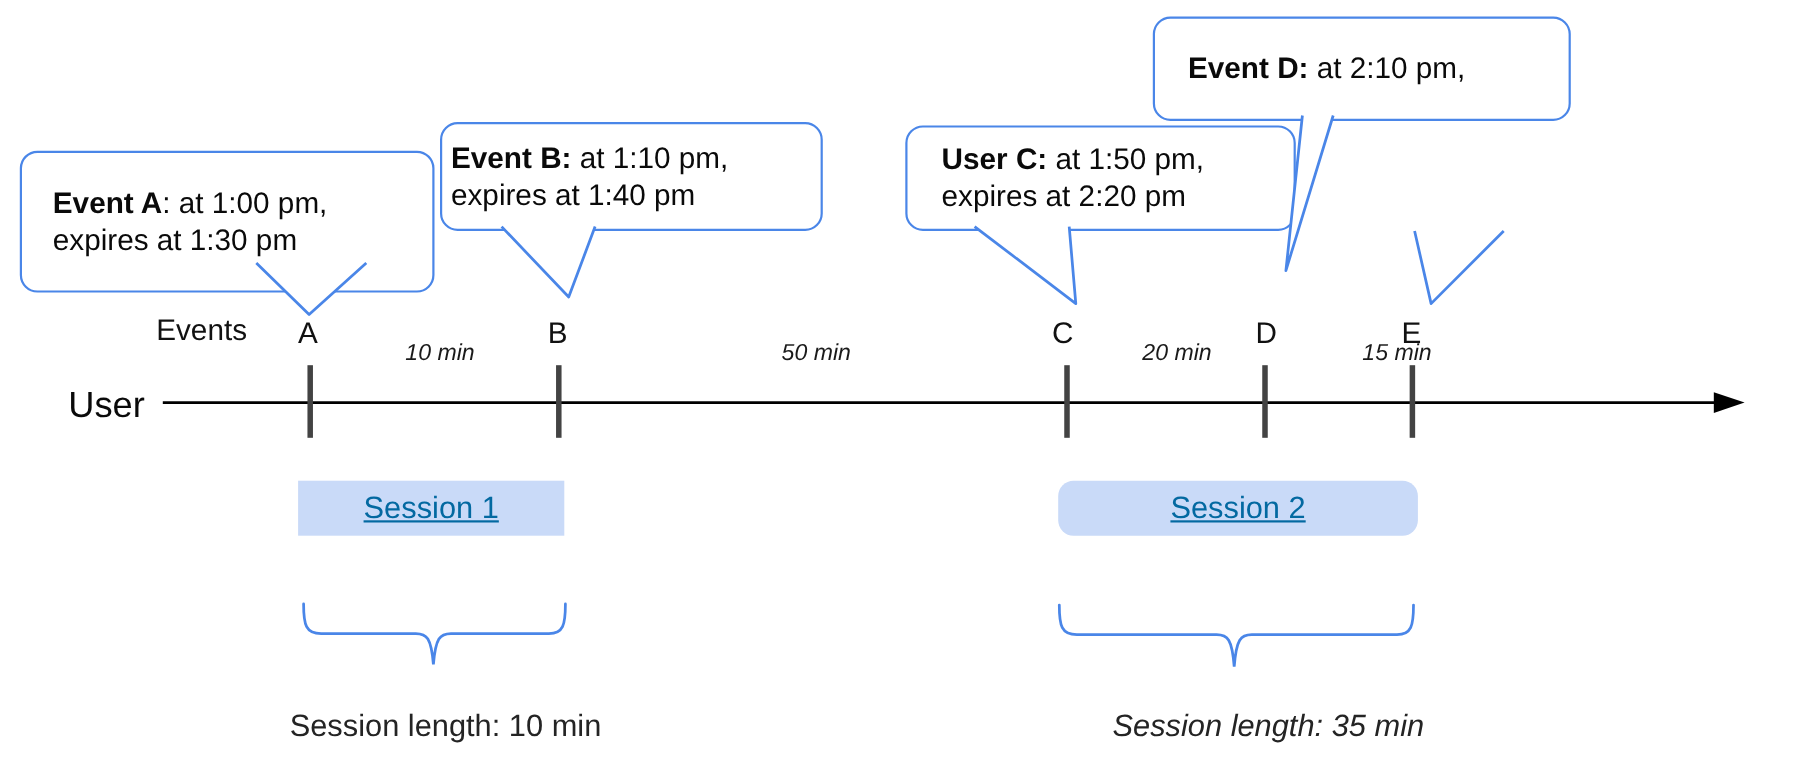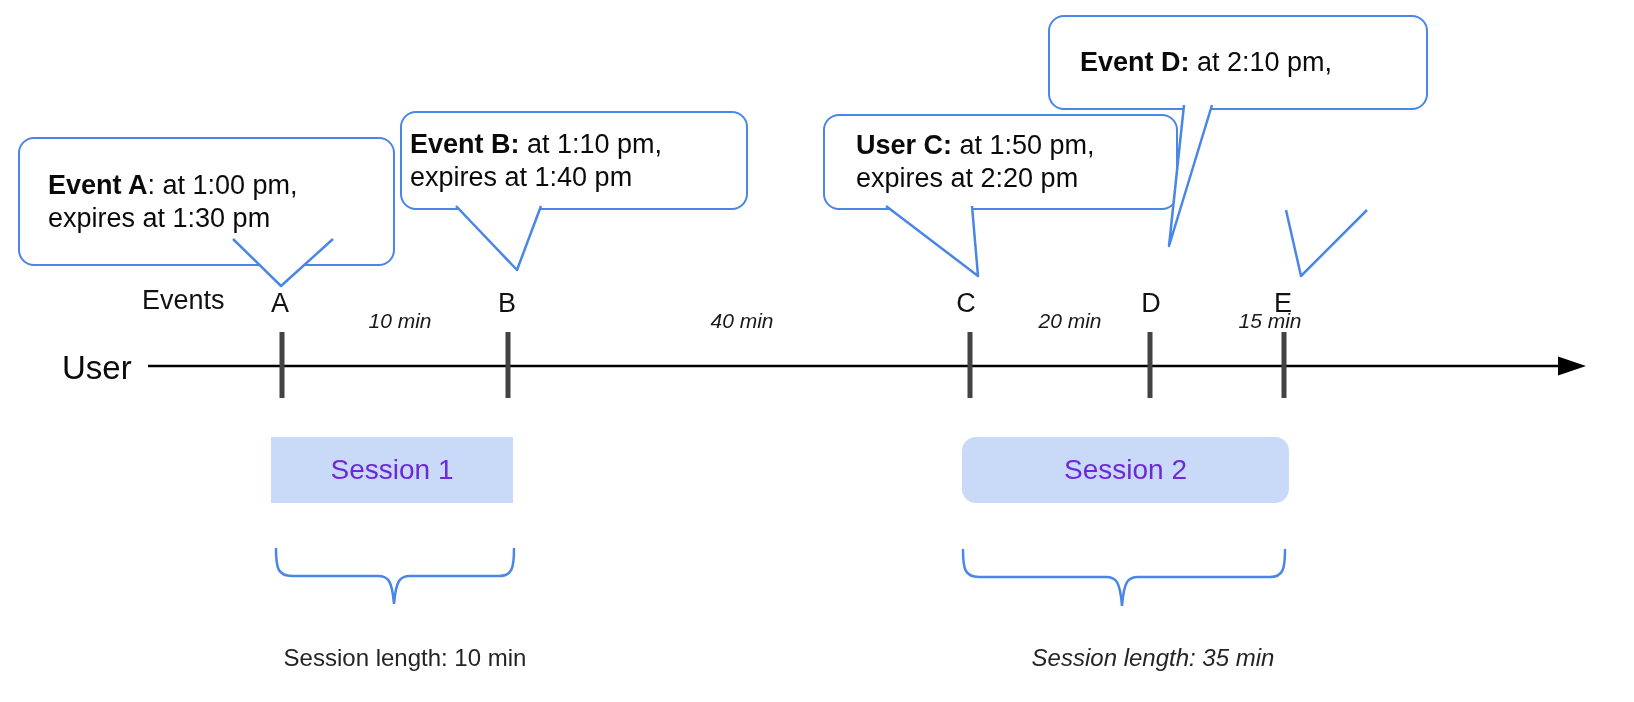--- a/index.html
+++ b/index.html
@@ -33,28 +33,28 @@
     position:absolute;top:288px;transform:translateX(-50%);
     font-size:27px;color:#111;z-index:1;
   }
   .interval{
     position:absolute;top:309px;transform:translateX(-50%);
     font-size:21px;color:#1a1a1a;z-index:1;font-style:italic;
   }
   .events-label{position:absolute;left:142px;top:285px;font-size:27px;color:#111;}
   .user-label{position:absolute;left:62px;top:349px;font-size:33px;color:#0a0a0a;}
   .session-bar{
-    position:absolute;top:437px;height:66px;
+    position:absolute;top:437px;height:50px;
     background:var(--session);
     display:flex;align-items:center;justify-content:center;
-    font-size:28px;color:#6d28d9;z-index:1;
+    font-size:28px;color:#0369a1;z-index:1;text-decoration:underline;
   }
   .session-length{
     position:absolute;top:644px;transform:translateX(-50%);
-    font-size:24px;color:#242424;z-index:1;white-space:nowrap;
+    font-size:28px;color:#242424;z-index:1;white-space:nowrap;
   }
 </style>
 </head>
 <body>
 
 <div id="stage">
 
   <svg class="layer" width="1634" height="702" viewBox="0 0 1634 702">
 
     <line x1="148" y1="366" x2="1566" y2="366" stroke="var(--axis)" stroke-width="2.5"></line>
@@ -104,21 +104,21 @@
   <div class="user-label">User</div>
   <div class="events-label">Events</div>
 
   <div class="evt-letter" style="left:280px;">A</div>
   <div class="evt-letter" style="left:507px;">B</div>
   <div class="evt-letter" style="left:966px;">C</div>
   <div class="evt-letter" style="left:1151px;">D</div>
   <div class="evt-letter" style="left:1283px;">E</div>
 
   <div class="interval" style="left:400px;">10 min</div>
-  <div class="interval" style="left:742px;">40 min</div>
+  <div class="interval" style="left:742px;">50 min</div>
   <div class="interval" style="left:1070px;">20 min</div>
   <div class="interval" style="left:1270px;">15 min</div>
 
   <div class="session-bar" style="left:271px;width:242px;">
     <span>Session 1</span>
   </div>
   <div class="session-bar" style="left:962px;width:327px;border-radius:14px;">
     <span>Session 2</span>
   </div>
 

